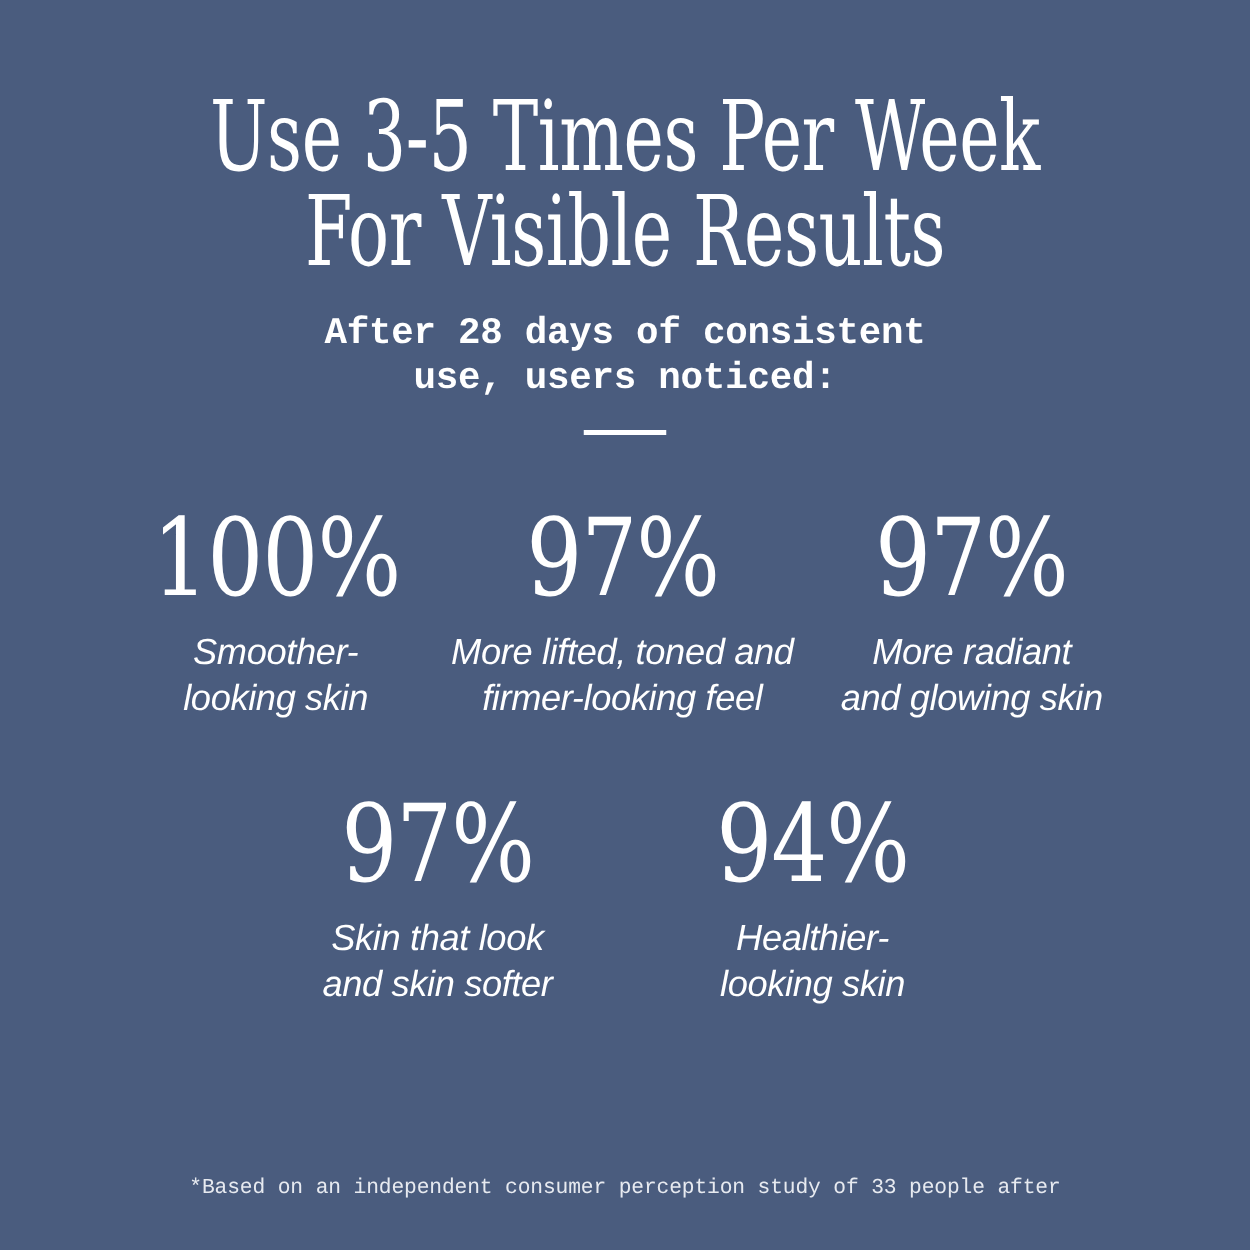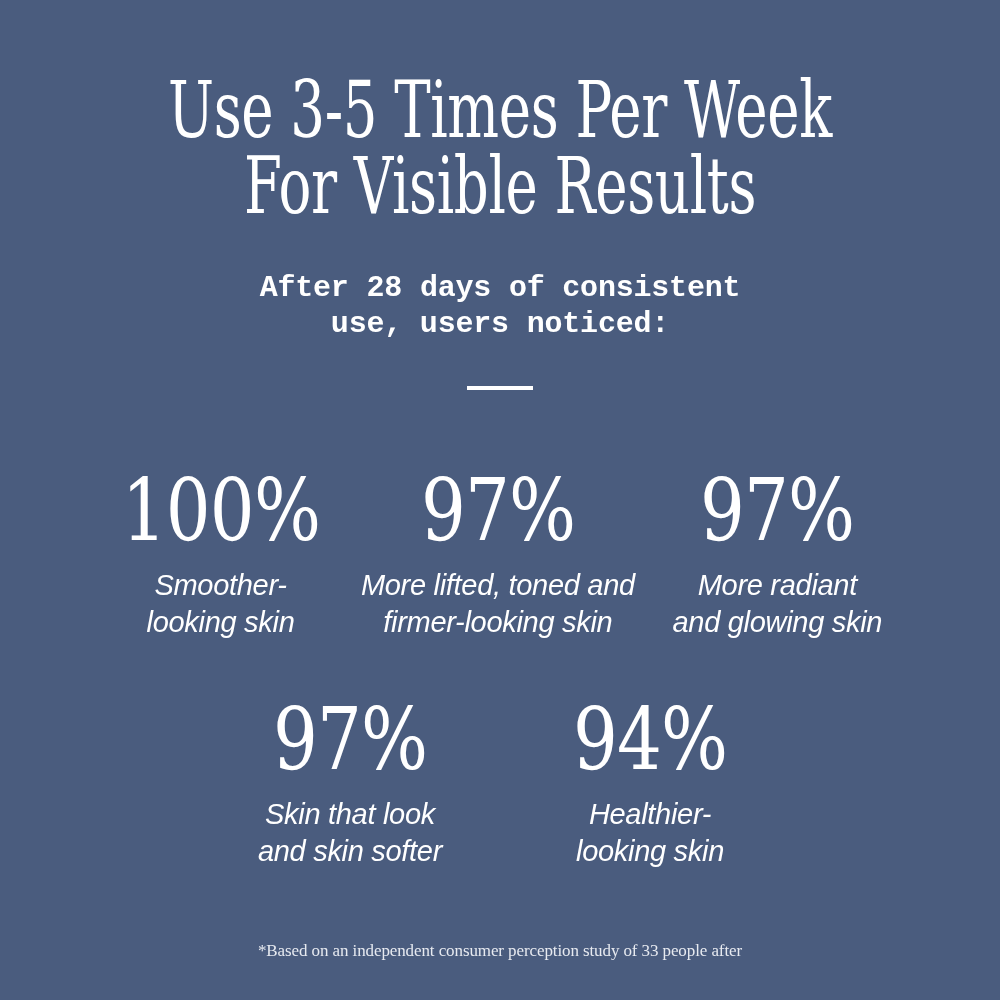--- a/index.html
+++ b/index.html
@@ -16,21 +16,20 @@
 
   .poster {
     position: relative;
     width: 1000px;
     height: 1000px;
     background: #4a5c7e;
     box-sizing: border-box;
     display: flex;
     flex-direction: column;
     align-items: center;
-    gap: 21px;
   }
 
   
   .headline {
     width: 100%;
     text-align: center;
     color: #ffffff;
     font-family: "DejaVu Serif", "Liberation Serif", serif;
     font-weight: 400;
     font-size: 78px;
@@ -125,21 +124,21 @@
   .stat-label span { display: block; }
 
   
   .footnote {
     position: absolute;
     left: 0;
     right: 0;
     bottom: 36px;
     text-align: center;
     color: #e7eaf0;
-    font-family: Liberation Serif, serif;
+    font-family: Liberation Mono, monospace;
     font-weight: 400;
     font-size: 17px;
     line-height: 1.45;
     letter-spacing: -0.1px;
   }
   .footnote span { display: block; }
 </style>
 </head>
 <body>
 
@@ -166,21 +165,21 @@
         <div class="stat-label">
           <span>Smoother-</span>
           <span>looking skin</span>
         </div>
       </div>
 
       <div class="stat">
         <div class="stat-value">97%</div>
         <div class="stat-label">
           <span>More lifted, toned and</span>
-          <span>firmer-looking skin</span>
+          <span>firmer-looking feel</span>
         </div>
       </div>
 
       <div class="stat">
         <div class="stat-value">97%</div>
         <div class="stat-label">
           <span>More radiant</span>
           <span>and glowing skin</span>
         </div>
       </div>

